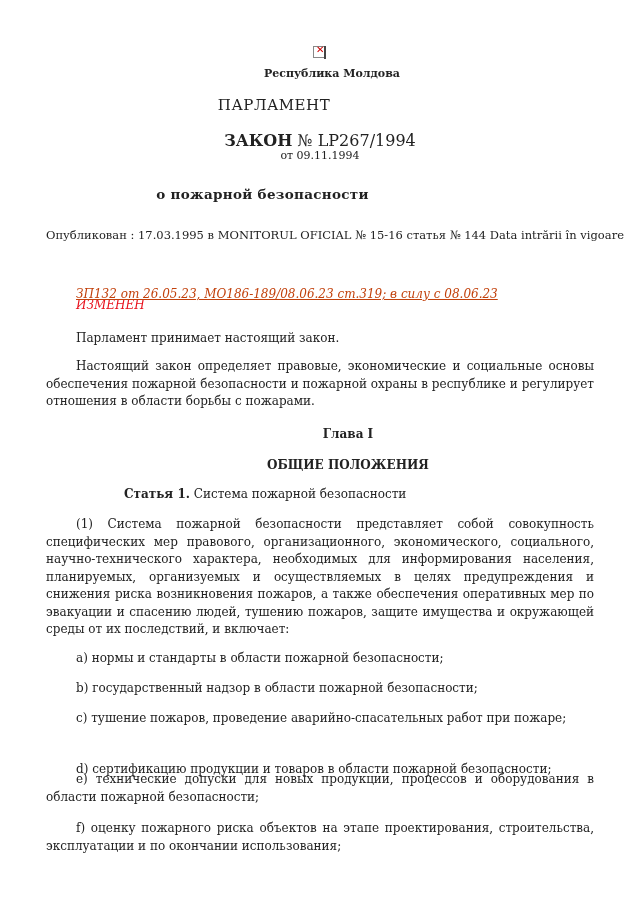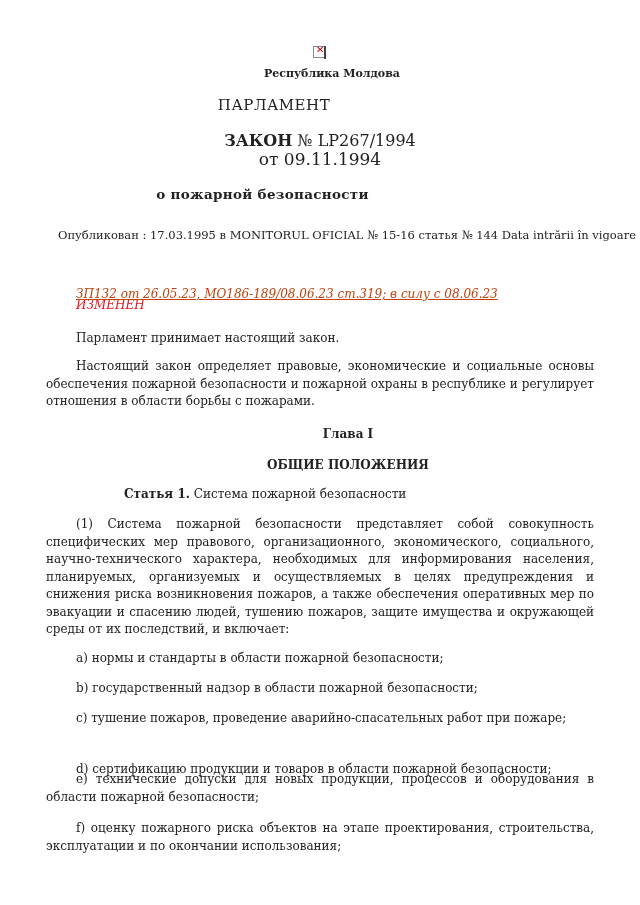--- a/index.html
+++ b/index.html
@@ -6,23 +6,23 @@
   body { width:640px; height:905px; overflow:hidden; font-family:"DejaVu Serif", serif; color:#222; font-size:12px; }
   .page { position:relative; width:640px; height:905px; }
   .center { text-align:center; }
   .img-ph { position:absolute; left:313px; top:46px; width:12px; height:12px; border:1px solid #888; box-sizing:border-box; background:#fff; }
   .img-ph span { position:absolute; left:2px; top:-3px; color:#cc0000; font-size:10px; font-weight:bold; font-family:"DejaVu Sans", sans-serif; }
   .img-ph-right { position:absolute; left:324px; top:46px; width:2px; height:13px; background:#444; }
   .republic { position:absolute; top:67px; left:12px; width:640px; font-size:11px; font-weight:bold; }
   .parliament { position:absolute; top:96px; left:0; width:548px; font-size:15px; letter-spacing:0.5px; }
   .lawno { position:absolute; top:131px; left:0; width:640px; font-size:16px; }
   .lawno b { font-weight:bold; }
-  .lawdate { position:absolute; top:149px; left:0; width:640px; font-size:17px; }
+  .lawdate { position:absolute; top:149px; left:0; width:640px; font-size:11px; }
   .title { position:absolute; top:186px; left:0; width:525px; font-size:13.5px; font-weight:bold; letter-spacing:0.3px; }
-  .published { position:absolute; top:228px; left:46px; font-size:11.5px; white-space:nowrap;margin-left:12px; }
+  .published { position:absolute; top:228px; left:46px; font-size:11.5px; white-space:nowrap; }
   .modified { position:absolute; top:258px; left:76px; font-size:12px; color:#e8111d; font-style:italic;margin-top:40px; }
   .amend { position:absolute; top:287px; left:76px; font-size:12px; color:#c2410c; font-style:italic; text-decoration:underline; }
   .para { position:absolute; left:46px; width:548px; font-size:12px; line-height:17.5px; text-align:justify; }
   .para .ind { display:inline-block; width:30px; }
   .chapter { position:absolute; left:0; width:640px; font-size:12px; font-weight:bold;margin-left:28px; }
   .article { position:absolute; left:76px; font-size:12px;margin-left:48px; }
   .article b { font-weight:bold; }
 </style>
 </head>
 <body>

